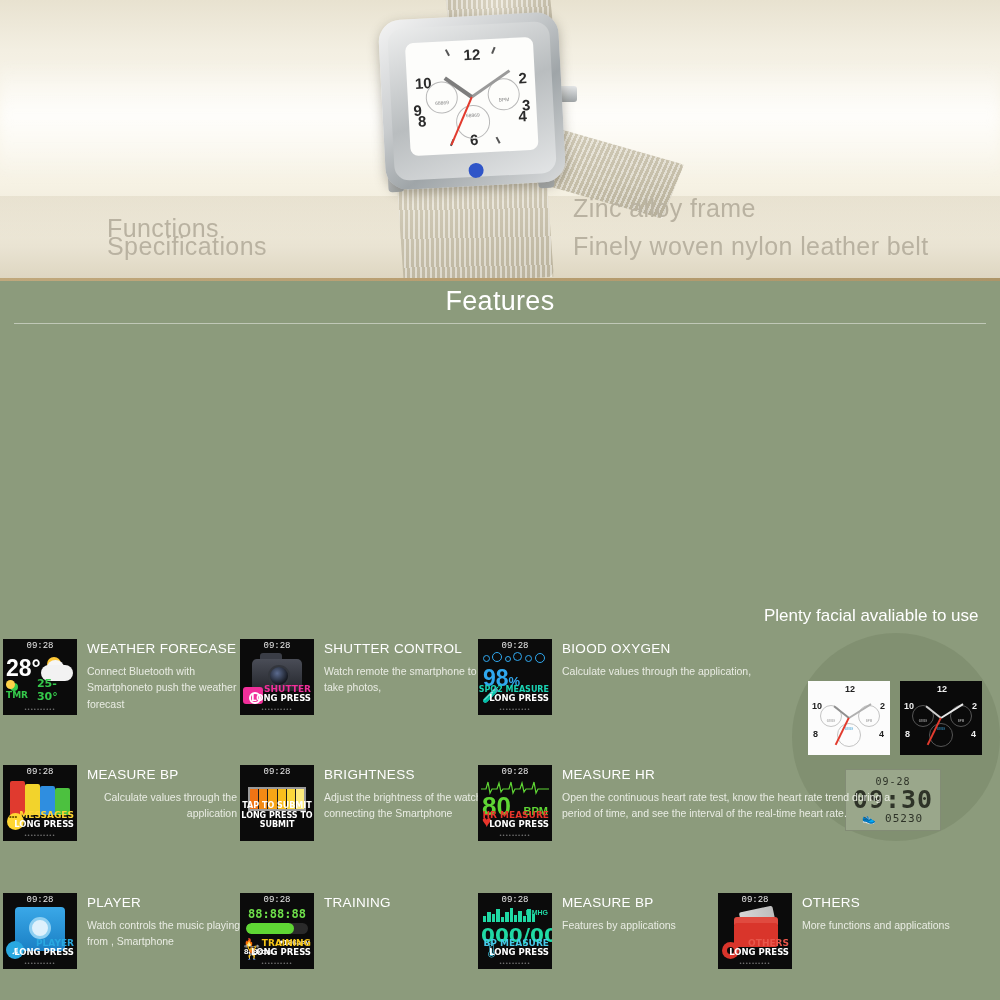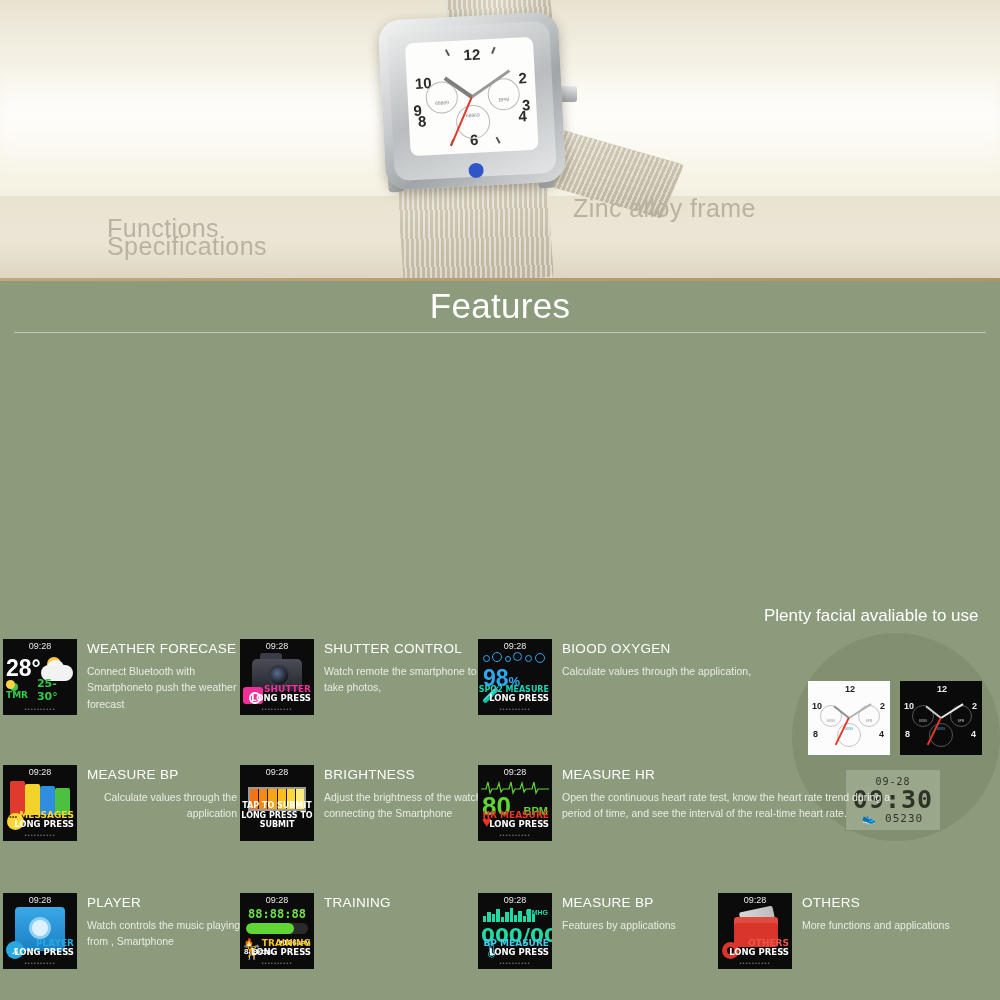--- a/index.html
+++ b/index.html
@@ -104,21 +104,21 @@
   .watch-crown {
     position: absolute; left: 225px; top: 92px; width: 22px; height: 16px;
     background: linear-gradient(180deg,#e4e6e7,#9fa4a6); border-radius: 3px;
   }
   .lug { position: absolute; width: 16px; height: 26px; border-radius: 4px;
     background: linear-gradient(180deg,#e7e8e9,#a8adaf); }
 
   
   .body-wrap { position: relative; width: 1000px; height: 719px; background: #8c9b7c; }
 
-  .section-title { text-align: center; color: #ffffff; font-size: 35px; font-weight: 400; letter-spacing: .3px; }
+  .section-title { text-align: center; color: #ffffff; font-size: 27px; font-weight: 400; letter-spacing: .3px; }
   .rule { height: 1px; background: rgba(255,255,255,.45); margin: 6px 14px 0; }
 
   
   .spotlight {
     position: absolute; left: 792px; top: 352px; width: 208px; height: 208px;
     border-radius: 50%; background: rgba(120,135,104,.55);
   }
 
   .plenty-text {
     position: absolute; left: 764px; top: 325px; white-space: nowrap;
@@ -143,21 +143,21 @@
   .mini-hand { position: absolute; transform-origin: 50% 100%; }
 
   
   .feat { position: absolute; display: flex; gap: 10px; }
   .thumb {
     width: 74px; height: 76px; background: #0b0b0b; flex: 0 0 auto;
     position: relative; overflow: hidden; color: #fff;
   }
   .thumb .t-time {
     position: absolute; top: 2px; left: 0; right: 0; text-align: center;
-    font-size: 9px; font-family: Liberation Sans, sans-serif; color: #e9e9e9;
+    font-size: 9px; font-family: Liberation Mono, monospace; color: #e9e9e9;
   }
   .thumb .t-dots {
     position: absolute; bottom: 3px; left: 0; right: 0; text-align: center;
     font-size: 6px; letter-spacing: 1px; color: #6f6f6f;
   }
   .t-lbl {
     position: absolute; right: 3px; bottom: 12px; text-align: right;
     font-family: "DejaVu Sans", sans-serif; font-weight: 700; line-height: 1.02;
   }
   .t-lbl .l1 { font-size: 9px; display: block; }
@@ -283,20 +283,21 @@
           <div class="hand-sec"></div>
         </div>
       </div>
       <div class="watch-home-dot"></div>
     </div>
   </div>
 
   <div class="hero-text ht-l1">Functions</div>
   <div class="hero-text ht-l2">Specifications</div>
   <div class="hero-text ht-r1">Zinc alloy frame</div>
+  <div class="hero-text ht-r2">Finely woven nylon leather belt</div>
   <div class="hero-bottom-edge"></div>
 </div>
 
 <div class="body-wrap">
 
   <div style="padding-top:5px;">
     <div class="section-title">Features</div>
     <div class="rule"></div>
   </div>
 

